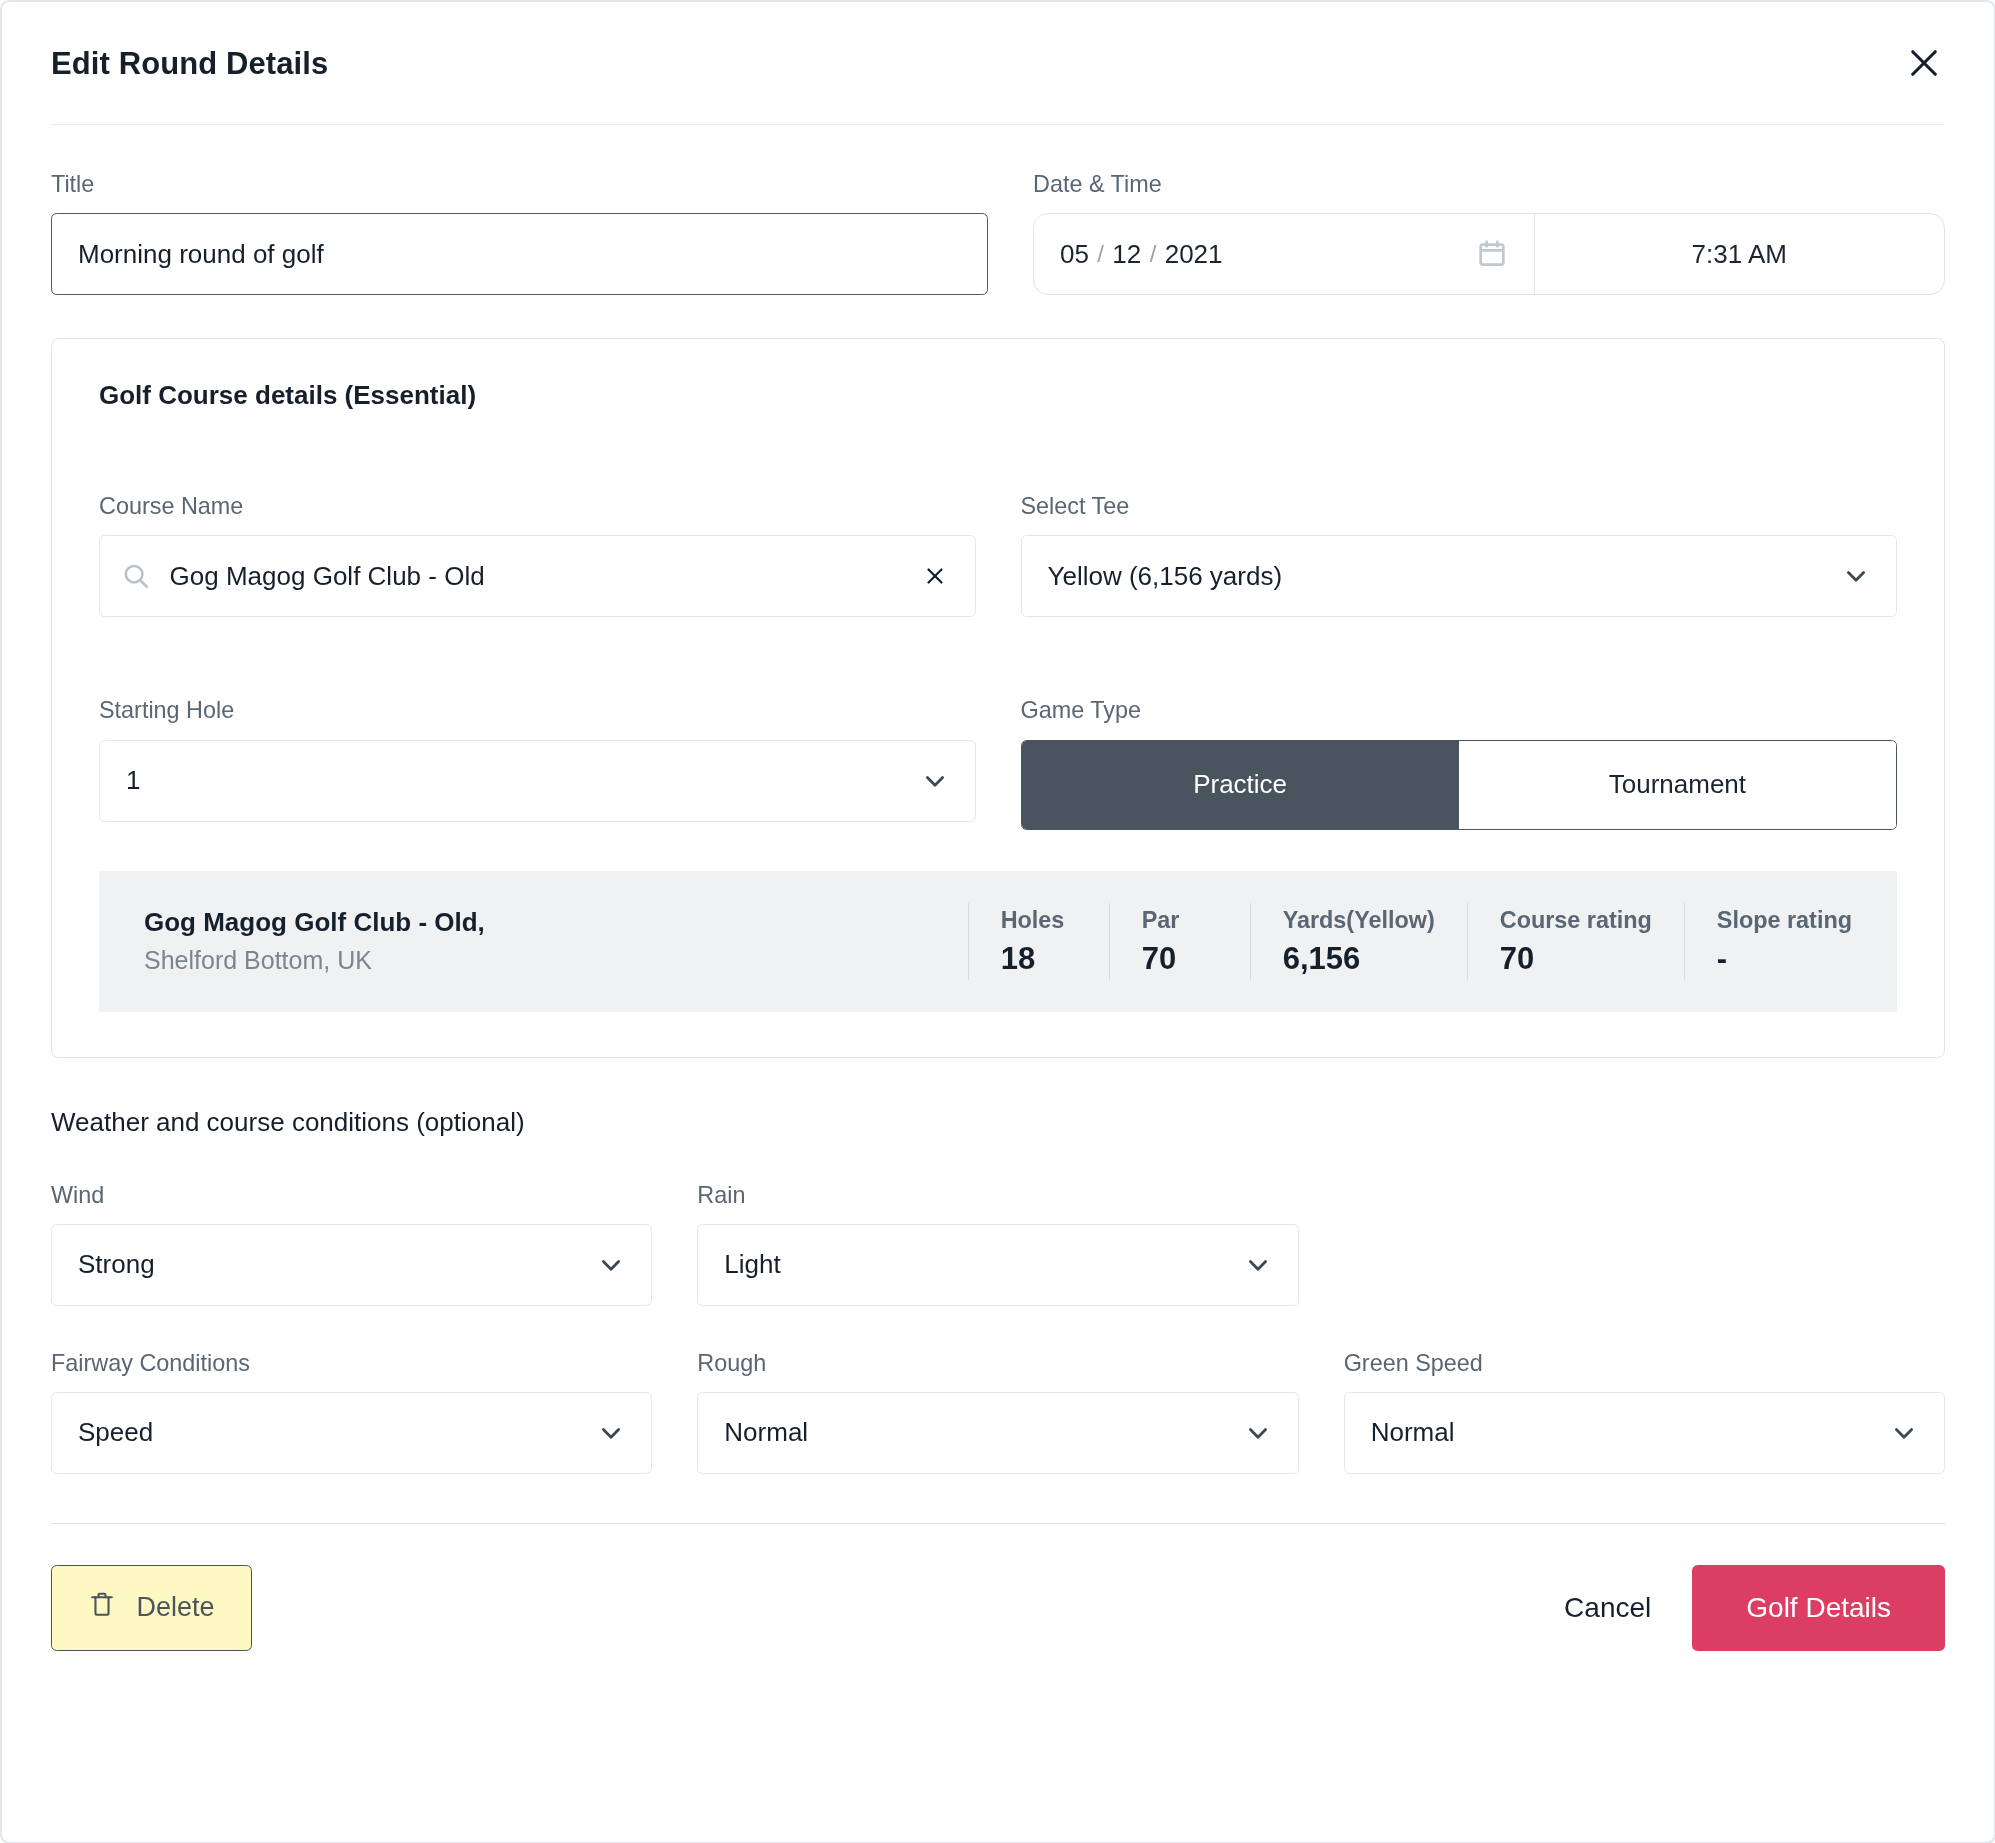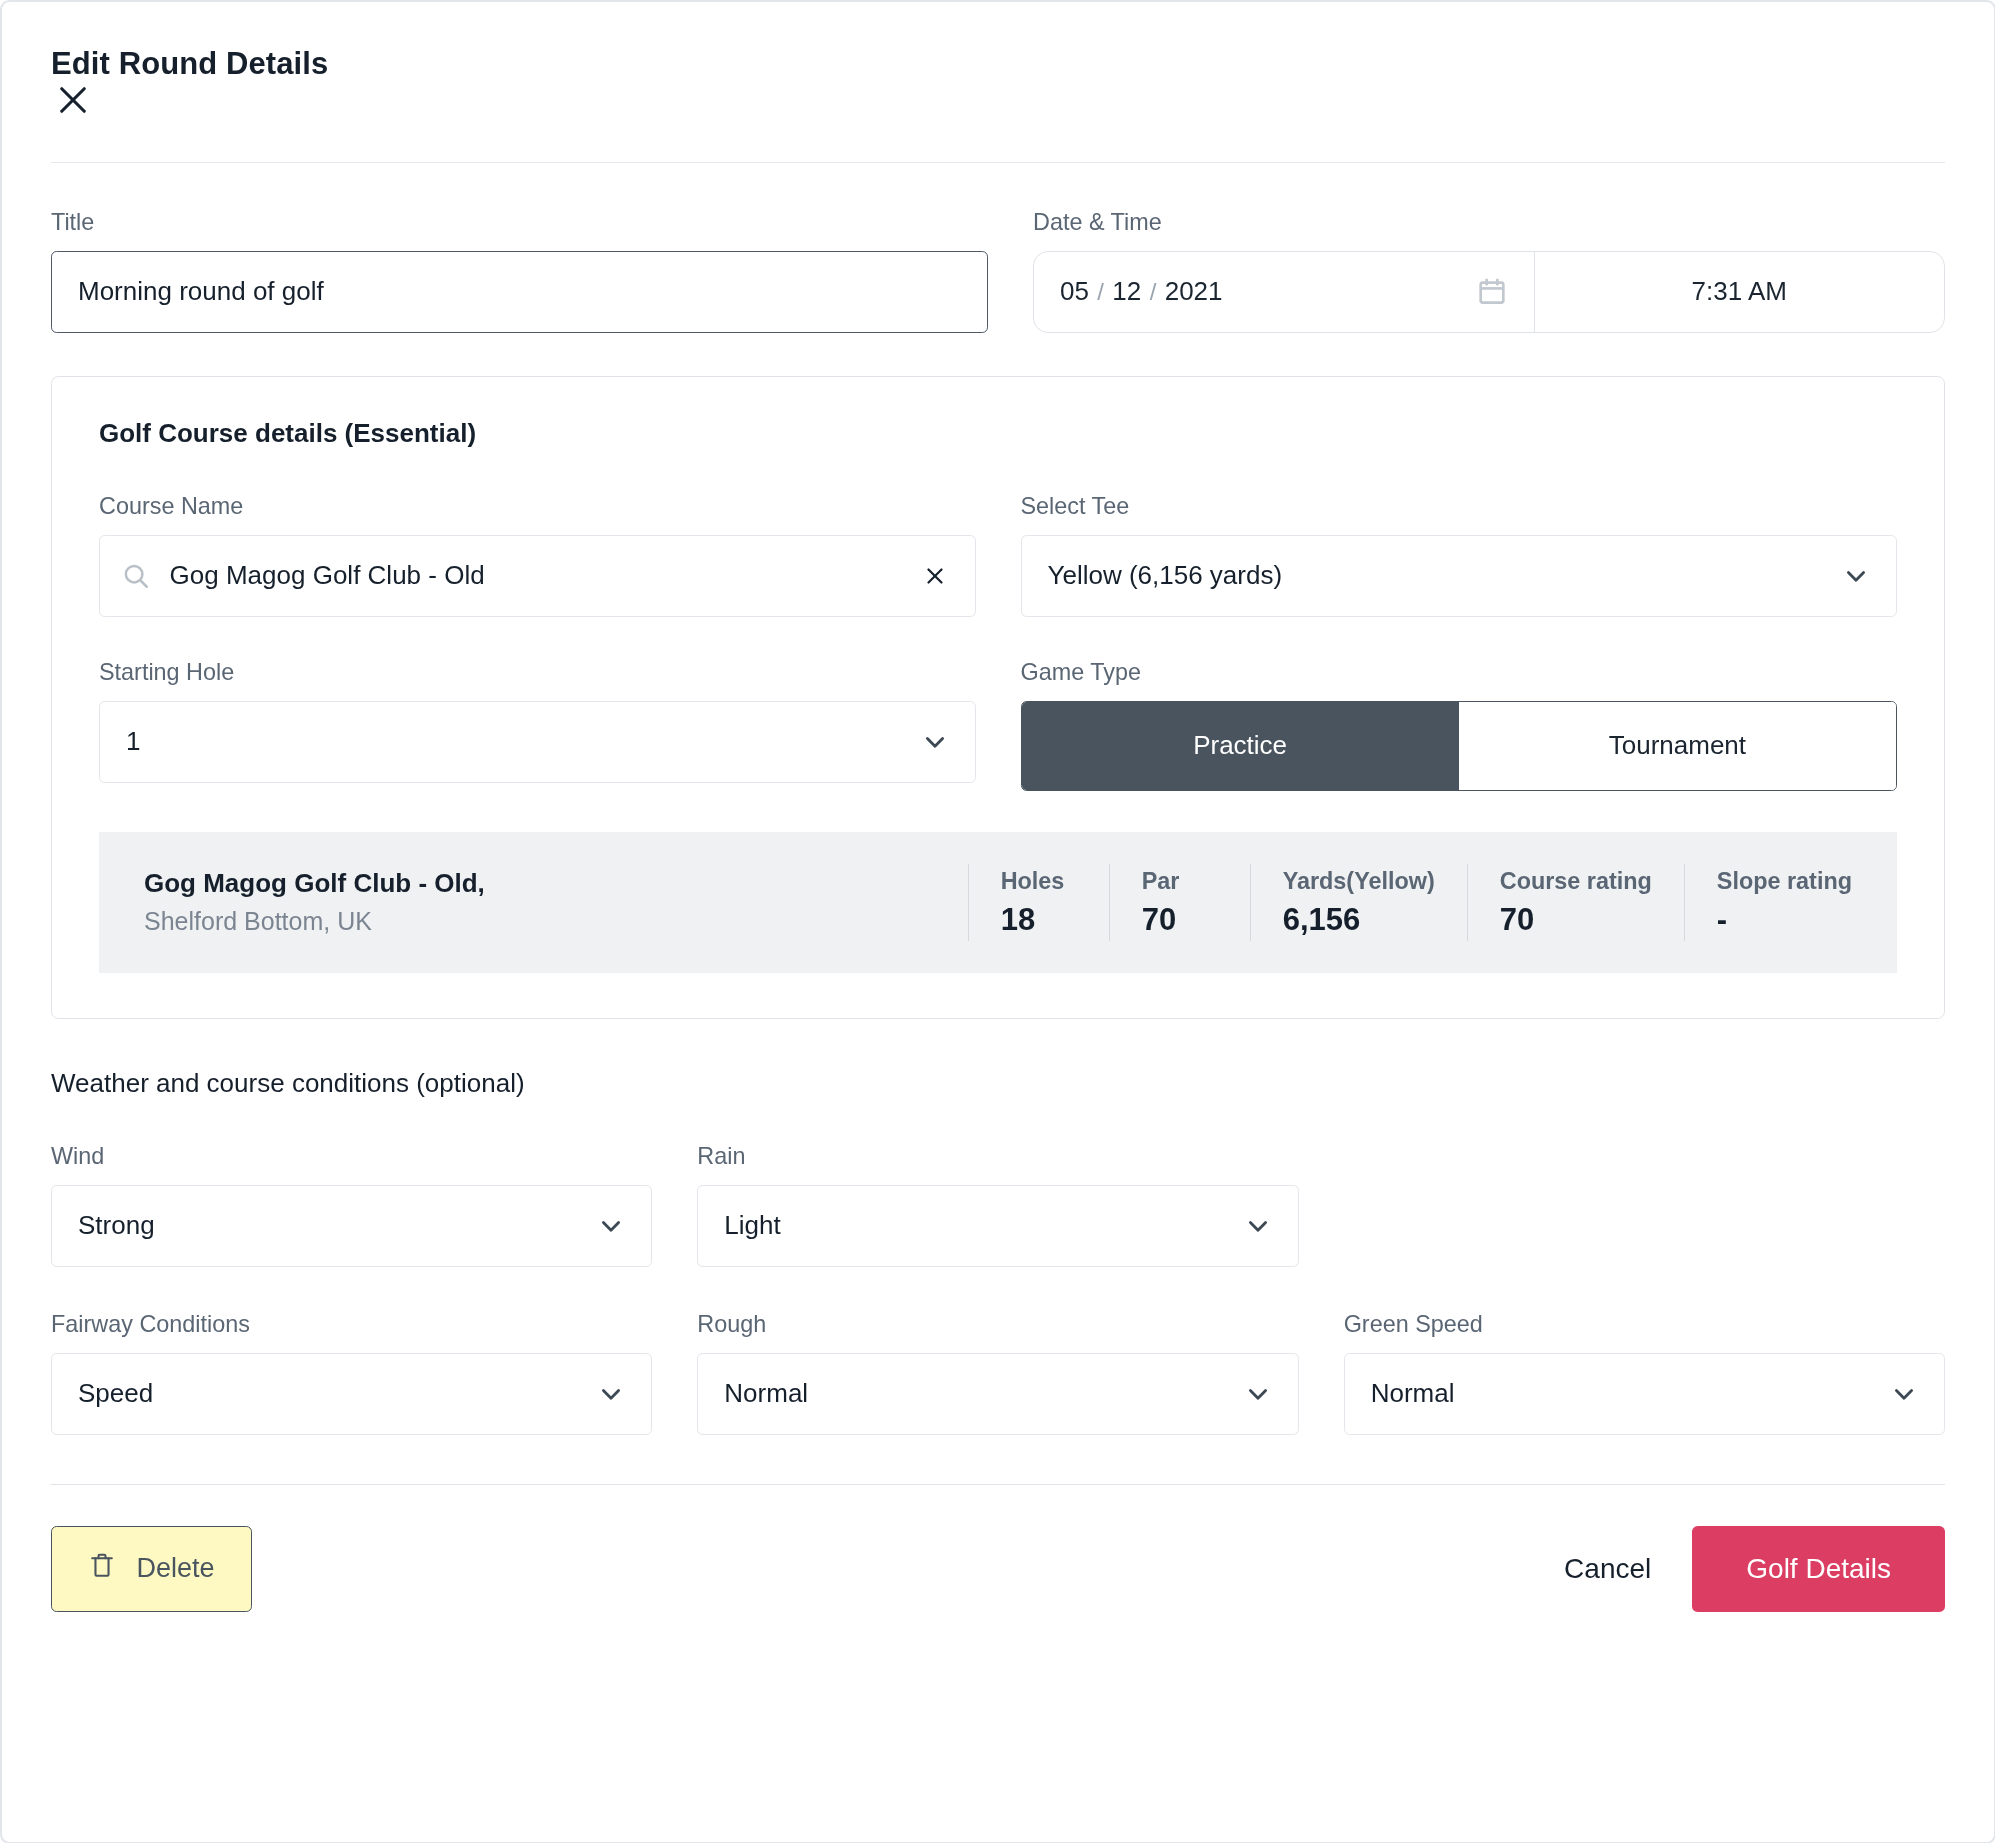--- a/index.html
+++ b/index.html
@@ -24,21 +24,20 @@
   }
 
   
   .modal-header {
     display: flex;
     align-items: flex-start;
     justify-content: space-between;
     padding-top: 43px;
     padding-bottom: 40px;
     border-bottom: 1.9px solid #e5e8ec;
-    flex-direction: column;
   }
   .modal-title {
     font-size: 31px;
     font-weight: bold;
     color: #16202c;
     letter-spacing: 0.1px;
     line-height: 1.2;
   }
   .close-btn {
     width: 43px;
@@ -125,21 +124,21 @@
     font-size: 26px;
     font-weight: bold;
     color: #16202c;
     margin-bottom: 43px;
   }
   .card-row {
     display: flex;
     gap: 45px;
   }
   .card-row + .card-row { margin-top: 41px; }
-  .card-col { flex: 1 1 0; min-width: 0; }
+  .card-col { flex: 1 1 0; min-width: 0; margin-top: 38px; }
 
   .search-box {
     display: flex;
     align-items: center;
     width: 100%;
     height: 82px;
     border: 1.9px solid #e3e7eb;
     border-radius: 5.6px;
     background: #fff;
     padding: 0 24px 0 20.6px;

